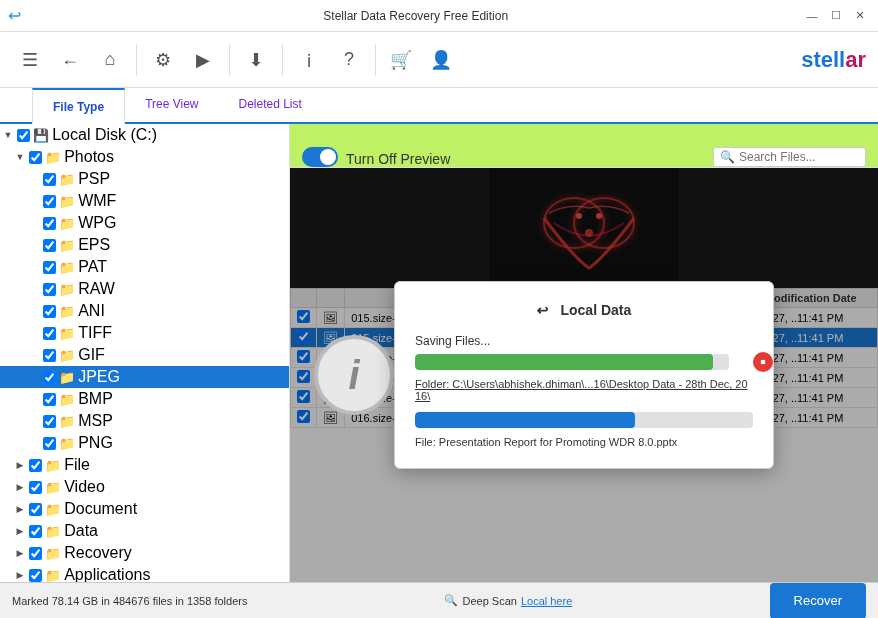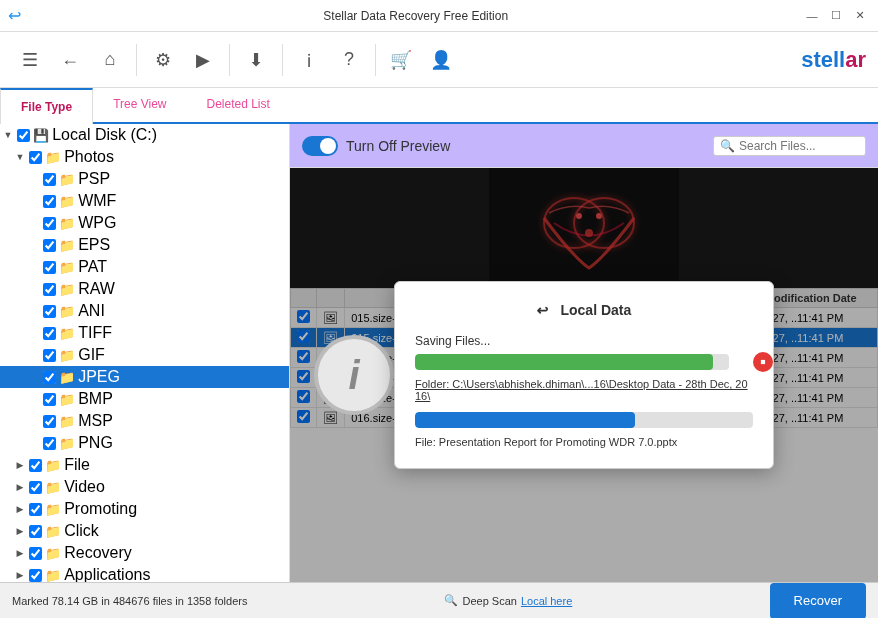--- a/index.html
+++ b/index.html
@@ -51,35 +51,36 @@
       height: 36px;
       display: flex;
       align-items: flex-end;
       border-bottom: 2px solid #1976D2;
       padding: 0 0;
     }
     .tab {
       padding: 6px 20px;
       cursor: pointer;
       font-size: 12px;
-      color: #ec4899;
+      color: #6d28d9;
       border: none;
       background: none;
       height: 36px;
       display: flex;
       align-items: center;
     }
     .tab.active {
       background: #fff;
-      color: #be185d;
+      color: #1d4ed8;
       border-top: 2px solid #1976D2;
       border-left: 1px solid #ddd;
       border-right: 1px solid #ddd;
       font-weight: bold;
       margin-bottom: -2px;
+      margin-left: 32px;
     }
 
     
     .main {
       display: flex;
       height: calc(618px - 32px - 56px - 36px - 36px);
       overflow: hidden;
     }
 
     
@@ -111,25 +112,25 @@
       flex: 1;
       display: flex;
       flex-direction: column;
       background: #f5f5f5;
       overflow: hidden;
       position: relative;
     }
 
     
     .preview-toolbar {
-      background: #c4b5fd;
+      background: #bef264;
       border-bottom: 1px solid #ddd;
       height: 44px;
       display: flex;
-      align-items: center;
+      align-items: flex-end;
       padding: 0 12px;
       gap: 8px;
     }
     .toggle-switch {
       width: 36px; height: 20px;
       background: #1976D2;
       border-radius: 10px;
       position: relative;
       cursor: pointer;
       flex-shrink: 0;
@@ -514,27 +515,27 @@
     <div class="tree-item" style="padding-left:14px;">
       <span class="expand-arrow">▶</span>
       <input type="checkbox" checked="" style="">
       <span class="folder-icon">📁</span>
       <span class="item-label">Video</span>
     </div>
     <div class="tree-item" style="padding-left:14px;">
       <span class="expand-arrow">▶</span>
       <input type="checkbox" checked="" style="">
       <span class="folder-icon">📁</span>
-      <span class="item-label">Promoting</span>
+      <span class="item-label">Document</span>
     </div>
     <div class="tree-item" style="padding-left:14px;">
       <span class="expand-arrow">▶</span>
       <input type="checkbox" checked="" style="">
       <span class="folder-icon">📁</span>
-      <span class="item-label">Click</span>
+      <span class="item-label">Data</span>
     </div>
     <div class="tree-item" style="padding-left:14px;">
       <span class="expand-arrow">▶</span>
       <input type="checkbox" checked="" style="">
       <span class="folder-icon">📁</span>
       <span class="item-label">Recovery</span>
     </div>
     <div class="tree-item" style="padding-left:14px;">
       <span class="expand-arrow">▶</span>
       <input type="checkbox" checked="" style="">
@@ -684,21 +685,21 @@
               </div>
               <div class="stop-btn">⏹</div>
             </div>
 
             <div class="folder-text">Folder: C:\Users\abhishek.dhiman\...16\Desktop Data - 28th Dec, 2016\</div>
 
             <div class="progress-bar-container progress-bar-container2">
               <div class="progress-bar-fill" id="progress2" style="width:65%; background:#1976D2;"></div>
             </div>
 
-            <div class="file-text">File: Presentation Report for Promoting WDR 7.0.pptx</div>
+            <div class="file-text">File: Presentation Report for Promoting WDR 8.0.pptx</div>
           </div>
         </div>
       </div>
 
     </div>
   </div>
 
 </div>
 
 <div class="bottom-bar">

